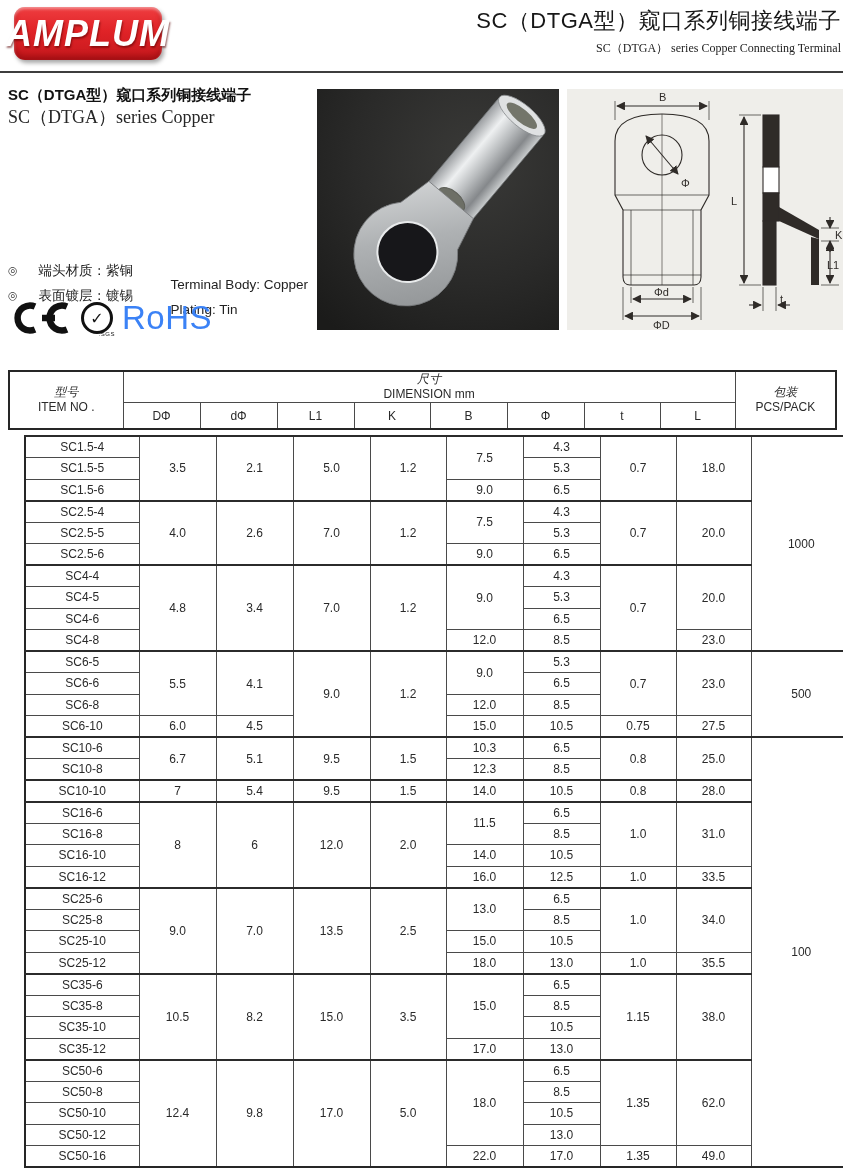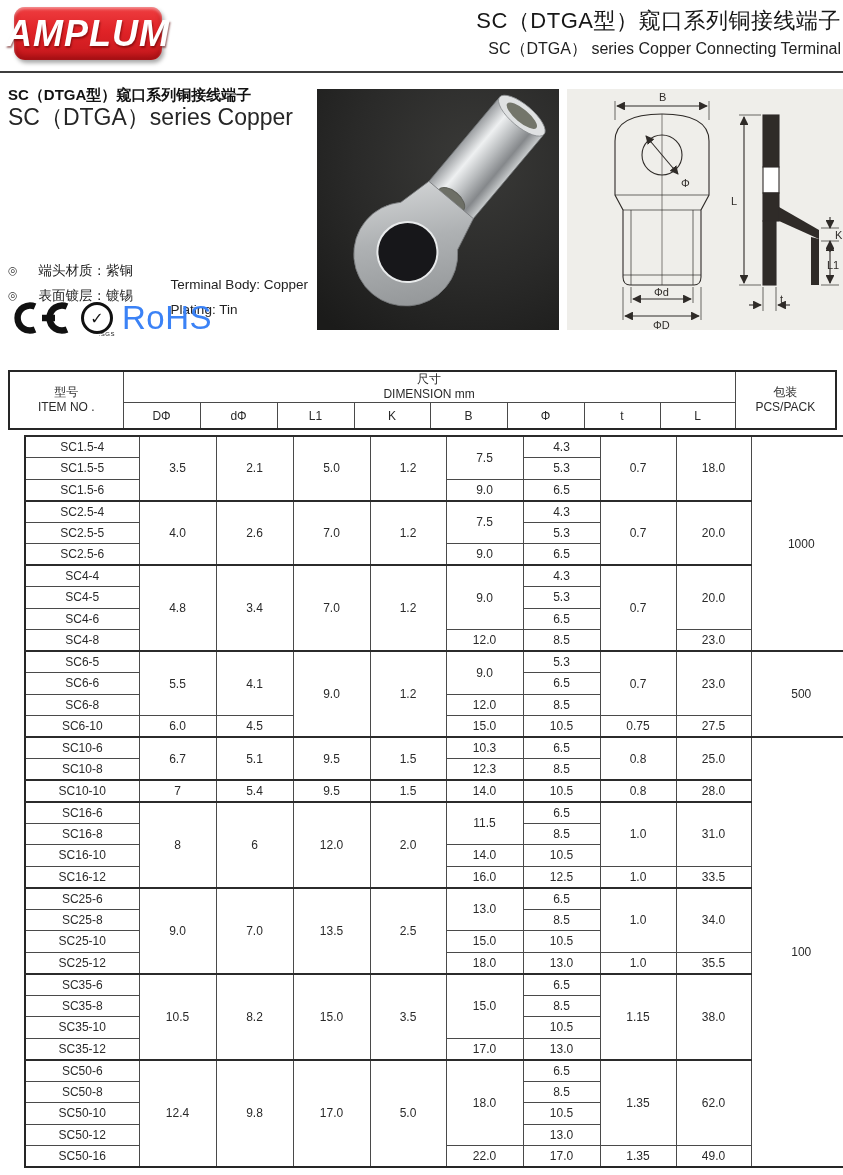--- a/index.html
+++ b/index.html
@@ -8,27 +8,27 @@
 
   
   .logo{position:absolute;left:14px;top:7px;width:148px;height:53px;border-radius:11px;
         background:linear-gradient(180deg,#ef3d40 0%,#e02327 45%,#c6181d 100%);
         box-shadow:2px 3px 4px rgba(0,0,0,.35), inset 0 2px 3px rgba(255,255,255,.45), inset 0 -4px 6px rgba(110,0,5,.45);
         display:flex;align-items:center;justify-content:center;}
   .logo span{color:#fff;font-weight:bold;font-style:italic;font-size:36px;letter-spacing:1px;
         text-shadow:1px 2px 2px rgba(90,0,0,.55);}
   .title-block{position:absolute;right:2px;top:5px;width:600px;text-align:right;}
   .title-zh{font-size:22px;line-height:31px;color:#171717;letter-spacing:.5px;}
-  .title-en{font-size:16px;line-height:25px;color:#222;}
+  .title-en{font-size:12px;line-height:25px;color:#222;font-family:Liberation Serif, serif;}
   .top-rule{position:absolute;left:0;top:71px;width:843px;height:2px;background:#3d3d3d;}
 
   
   .intro-head{position:absolute;left:8px;top:84px;width:305px;}
   .intro-zh{font-size:15px;font-weight:bold;line-height:21px;color:#111;}
-  .intro-en{font-size:23px;line-height:21.5px;color:#262626;margin-top:2px;}
+  .intro-en{font-size:18px;line-height:21.5px;color:#262626;margin-top:2px;font-family:Liberation Serif, serif;}
   .props{position:absolute;left:8px;top:258px;width:310px;font-size:13.5px;color:#222;}
   .prop-line{display:flex;align-items:center;height:25px;}
   .bullet{font-size:11px;margin-right:5px;color:#333;}
   .prop-zh{width:118px;padding-left:16px;}
   .prop-en{margin-left:14px;margin-top:28px;}
   .certs{position:absolute;left:8px;top:299px;display:flex;align-items:center;gap:9px;}
   .rohs{font-size:33px;font-weight:normal;color:#3b82f6;letter-spacing:.5px;}
   .qmark{position:relative;width:32px;height:32px;}
   .qmark .circ{width:26px;height:26px;border:3px solid #111;border-radius:50%;
         display:flex;align-items:center;justify-content:center;font-size:16px;font-weight:bold;color:#111;}
@@ -39,21 +39,21 @@
   .drawing-panel{position:absolute;left:567px;top:89px;width:276px;height:241px;background:#efeeea;}
 
   
   table.spec{border-collapse:collapse;table-layout:fixed;width:827px;}
   table.spec td{border:1px solid #4a4a4a;text-align:center;vertical-align:middle;
         padding:0;font-size:12px;color:#2a2a2a;background:#fff;overflow:hidden;}
   .spec-head-wrap{position:absolute;left:8px;top:370px;}
   .spec-body-wrap{position:absolute;left:24px;top:435px;}
   table.spec{border:2px solid #262626;}
   td.hcell{background:#f3f3f1;font-size:13px;color:#1c1c1c;}
-  td.hcell .l1{line-height:15px;}
+  td.hcell .l1{line-height:15px;font-style:italic;}
   td.hcell .l2{line-height:15px;}
   tr.hr1 td{height:29px;}
   tr.hr2 td{height:25px;}
   td.item{background:#e9e9e7;color:#1d1d1d;}
   td.pack{font-size:12.5px;}
   tr.body-row{height:21.5px;}
   tr.gs td{border-top:2px solid #2b2b2b;}
 </style>
 </head>
 <body>

